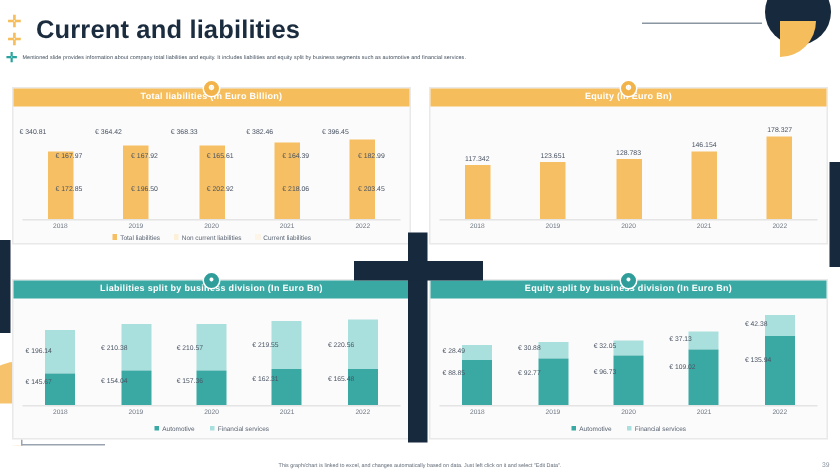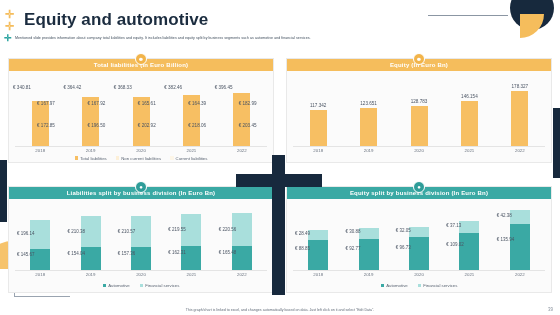--- a/index.html
+++ b/index.html
@@ -168,21 +168,21 @@
 <div class="deco-rightslab"></div>
 <div class="deco-leftslab"></div>
 <div class="deco-halfcircle"></div>
 <div class="deco-halfcircle-mask"></div>
 <div class="deco-vline"></div>
 <div class="deco-hline2"></div>
 
 <div class="plus-mark plus1">✛</div>
 <div class="plus-mark plus2">✛</div>
 <div class="plus-mark plus3">✛</div>
-<div class="title">Equity and automotive</div>
+<div class="title">Current and liabilities</div>
 <div class="subtitle">Mentioned slide provides information about company total liabilities and equity. It includes liabilities and equity split by business segments such as automotive and financial services.</div>
 
 <div class="cross-v"></div>
 <div class="cross-h"></div>
 
 <div class="card card-tl">
   <div class="hdr-icon orange">☻</div>
   <div class="card-header hdr-orange">Total liabilities (In Euro Billion)</div>
   <div class="chart-body">
     <div class="plot" id="plot-tl">

